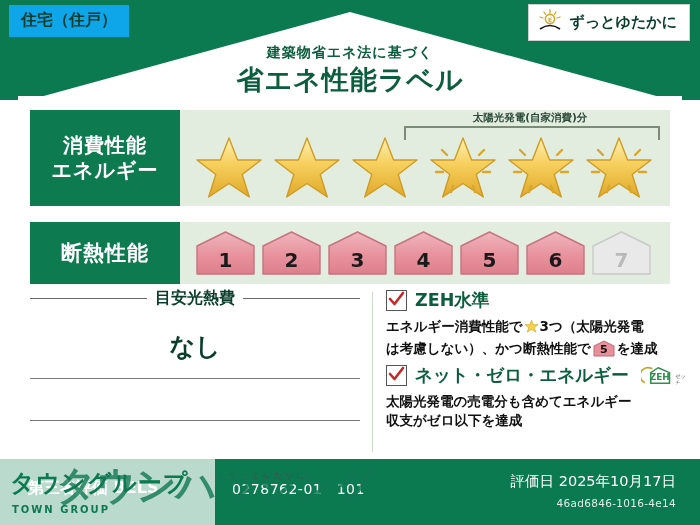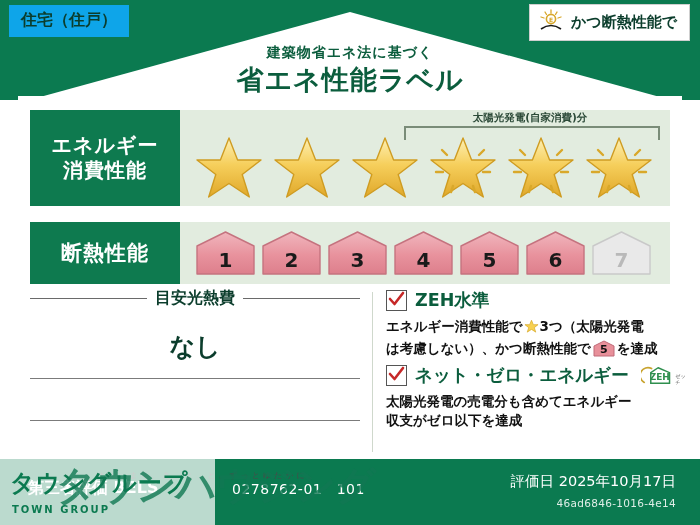--- a/index.html
+++ b/index.html
@@ -196,30 +196,30 @@
           <line x1="7" y1="3" x2="8.5" y2="5.5"></line>
           <line x1="19" y1="3" x2="17.5" y2="5.5"></line>
           <line x1="3" y1="8" x2="6" y2="9"></line>
           <line x1="23" y1="8" x2="20" y2="9"></line>
         </g>
         <circle cx="13" cy="10" r="4.6" fill="none" stroke="#d8a72b" stroke-width="1.6"></circle>
         <text x="13" y="13" font-size="6" fill="#d8a72b" text-anchor="middle" font-weight="bold">E</text>
         <path d="M3 20 Q13 13 23 20" stroke="#1a1a1a" stroke-width="1.6" fill="none"></path>
       </svg>
     </span>
-    <span class="txt">かつ断熱性能で</span>
+    <span class="txt">ずっとゆたかに</span>
   </div>
 
   <div class="title-sub">建築物省エネ法に基づく</div>
   <div class="title-main">省エネ性能ラベル</div>
 
   <div class="row" id="row-energy">
     <div class="row-label">
+      <span>消費性能</span>
       <span>エネルギー</span>
-      <span>消費性能</span>
     </div>
     <div class="row-body">
       <div class="bracket"></div>
       <div class="bracket-label">太陽光発電(自家消費)分</div>
       <div class="stars" id="stars-container">
           <span class="star-wrap"><svg width="74" height="70" viewBox="0 0 74 70">
               <defs>
                 <linearGradient id="sg0" x1="0" y1="0" x2="0" y2="1">
                   <stop offset="0%" stop-color="#fdf0b4"></stop>
                   <stop offset="45%" stop-color="#f6cf5c"></stop>

